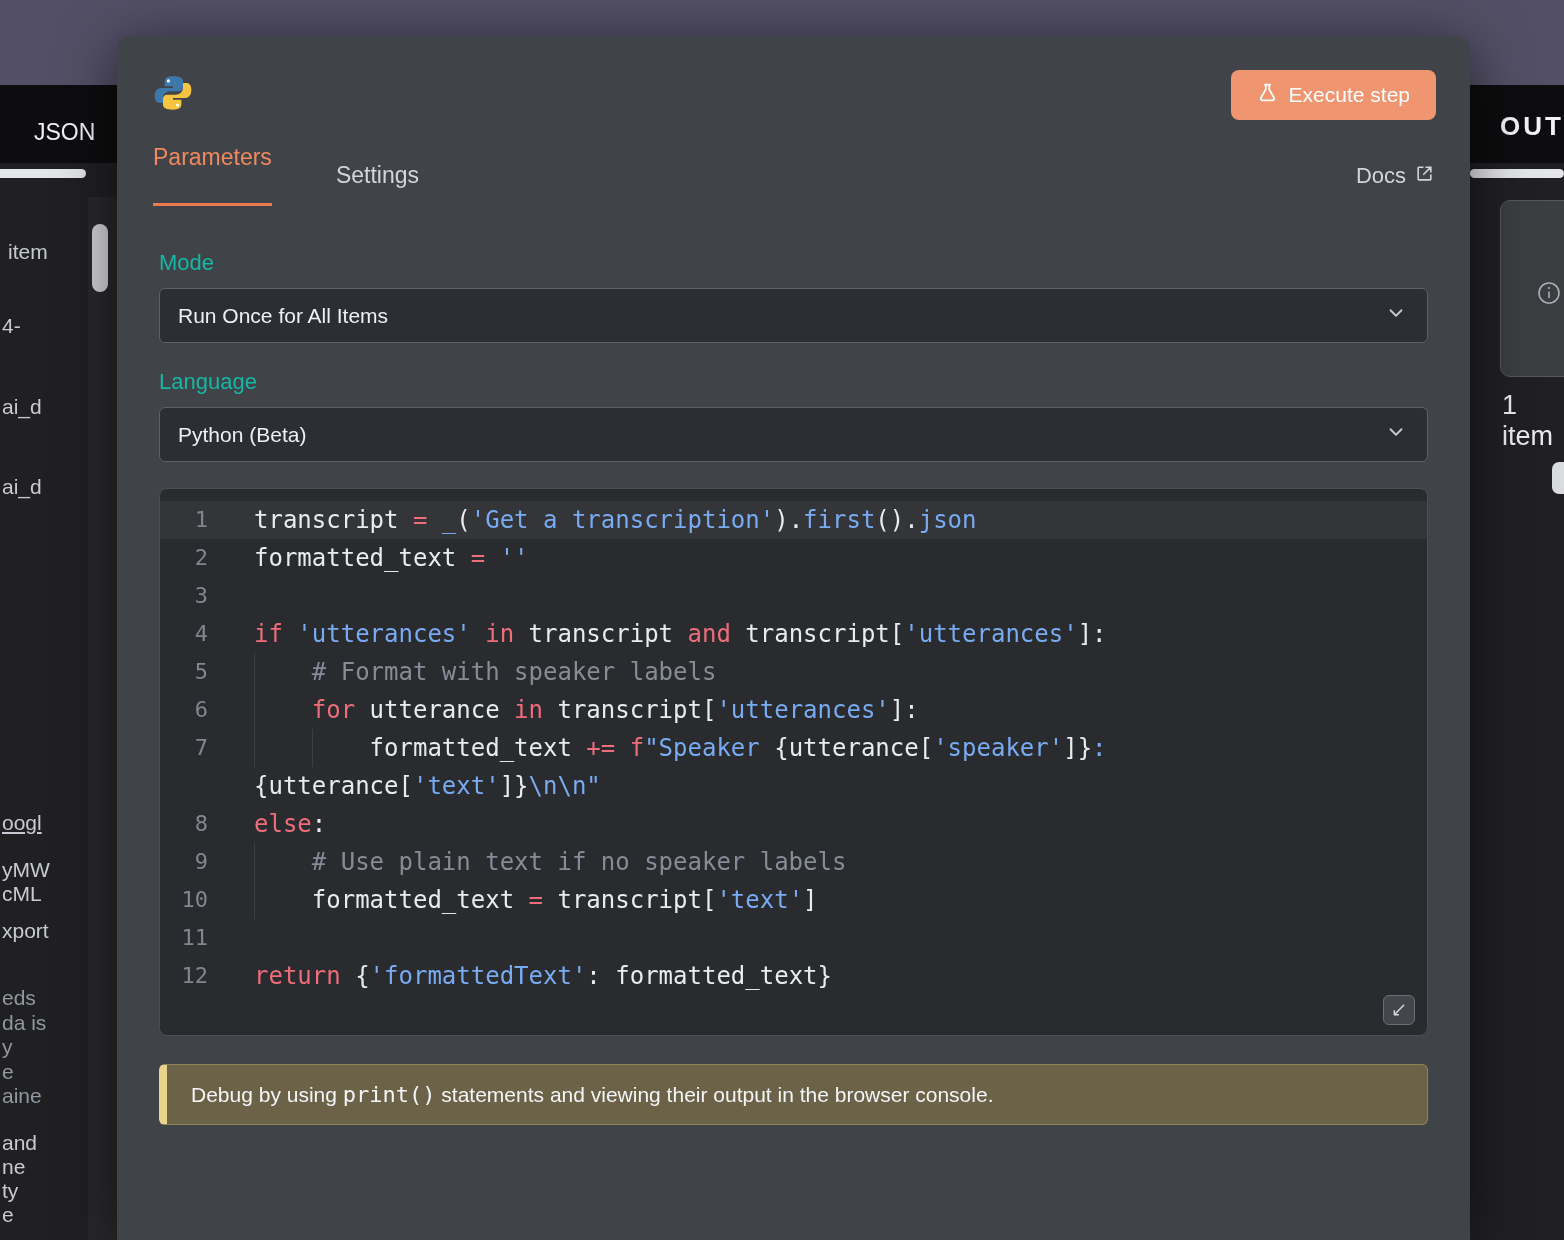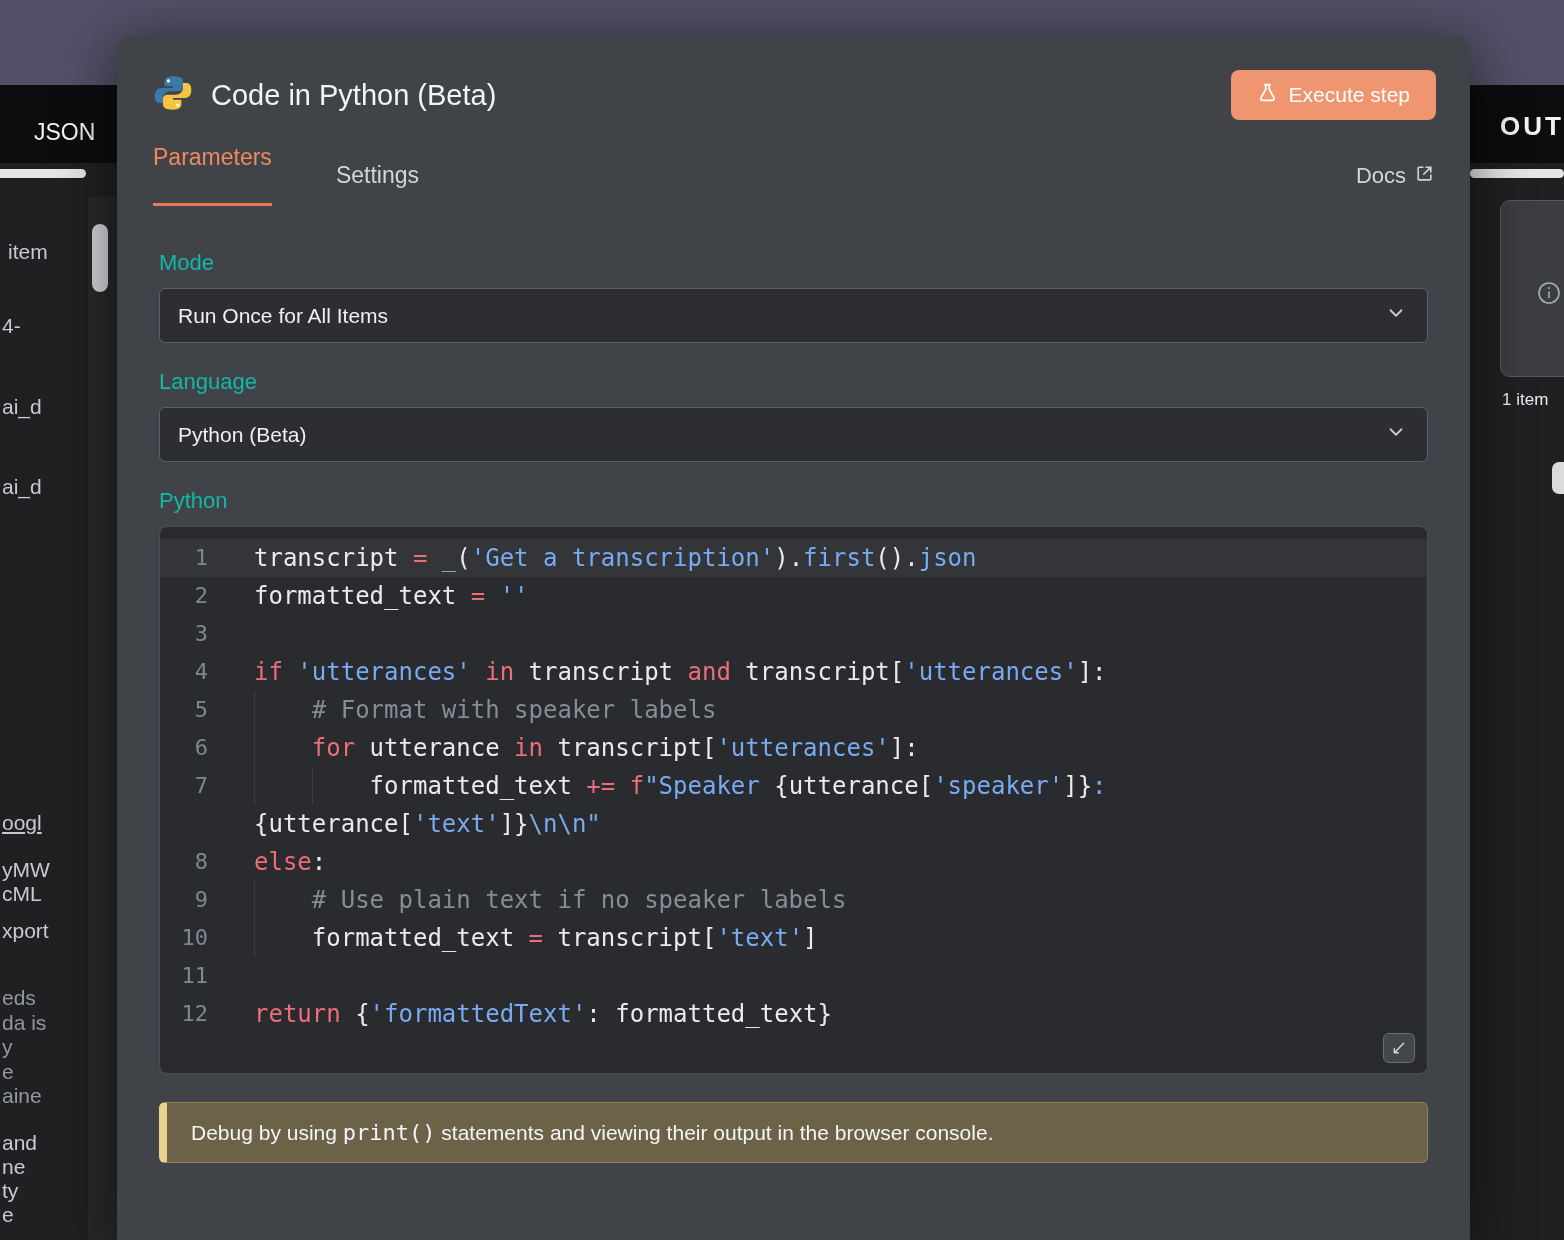--- a/index.html
+++ b/index.html
@@ -23,21 +23,21 @@
   .right-col .hscroll { left:0; width:94px; }
   .vtrack { position:absolute; left:88px; top:112px; right:0; bottom:0; background:#28282b; }
   .vthumb { position:absolute; left:92px; top:139px; width:16px; height:68px; background:#d0d2d5; border-radius:8px; }
 
   .frag { position:absolute; font-size:21px; color:#c7cbd1; white-space:nowrap; }
   .frag.dim { color:#9298a0; }
 
   .right-card { position:absolute; left:30px; top:115px; width:80px; height:177px; background:#3b3d41;
     border:1px solid #57595e; border-radius:10px; }
   .info-icon { position:absolute; left:36px; top:80px; }
-  .right-count { position:absolute; left:32px; top:305px; font-size:17px; color:#e9ebee; }
+  .right-count { position:absolute; left:32px; top:305px; font-size:27px; color:#e9ebee; }
   .right-thumb { position:absolute; left:82px; top:377px; width:12px; height:32px; background:#dadbdd; border-radius:7px 0 0 7px; }
 
   
   .modal {
     position:absolute; left:117px; top:36px; width:1353px; height:1204px;
     background:#404347; border-radius:14px 14px 0 0;
     box-shadow:0 10px 60px rgba(0,0,0,.55);
   }
   .modal-header { display:flex; align-items:center; padding:34px 34px 0 36px; }
   .modal-title { margin-left:18px; font-size:29px; font-weight:500; color:#f1f3f5; }
@@ -146,21 +146,20 @@
 
   <div class="modal-header">
     <span>
       <svg width="40" height="40" viewBox="0 0 48 48">
         <path fill="#3c78aa" d="M24 4c-6.5 0-10 2.2-10 6.2V16h10v2H10c-4.5 0-8 3.2-8 10 0 5.2 2.2 8 6.2 8H12v-6c0-4.3 3.9-8 9-8h10c3 0 5-2.1 5-5v-6.8C36 6.2 32.5 4 24 4z"></path>
         <path fill="#f5c542" d="M24 44c6.5 0 10-2.2 10-6.2V32H24v-2h14c4.5 0 8-3.2 8-10 0-5.2-2.2-8-6.2-8H36v6c0 4.3-3.9 8-9 8H17c-3 0-5 2.1-5 5v6.8c0 4 3.5 6.2 12 6.2z"></path>
         <circle fill="#fff" cx="18.5" cy="9.5" r="1.9"></circle>
         <circle fill="#fff" cx="29.5" cy="38.5" r="1.9"></circle>
       </svg>
     </span>
-    <span class="modal-title">Code in Python (Beta)</span>
     <button class="exec-btn">
       <span>
         <svg width="21" height="21" viewBox="0 0 24 24" fill="none" stroke="#fff" stroke-width="2" stroke-linecap="round" stroke-linejoin="round">
           <path d="M9 3h6M10 3v5.5L4.6 18a2 2 0 0 0 1.8 3h11.2a2 2 0 0 0 1.8-3L14 8.5V3"></path>
         </svg>
       </span>
       <span>Execute step</span>
     </button>
   </div>
 
@@ -192,21 +191,20 @@
     <span class="field-label">Language</span>
     <div class="select">
       <span>Python (Beta)</span>
       <span>
         <svg width="22" height="22" viewBox="0 0 24 24" fill="none" stroke="#c8ccd2" stroke-width="2" stroke-linecap="round" stroke-linejoin="round">
             <path d="M6 9l6 6 6-6"></path>
           </svg>
       </span>
     </div>
 
-    <span class="field-label" style="margin-bottom:0;">Python</span>
     <div class="editor">
       <div id="code-lines">
           <div class="crow active">
             <span class="gut">1</span>
             <span class="ccode"><span class="tok-p">transcript </span><span class="tok-k">= </span><span class="tok-f">_</span><span class="tok-p">(</span><span class="tok-s">'Get a transcription'</span><span class="tok-p">)</span><span class="tok-p">.</span><span class="tok-f">first</span><span class="tok-p">()</span><span class="tok-p">.</span><span class="tok-f">json</span></span>
           </div>
           <div class="crow">
             <span class="gut">2</span>
             <span class="ccode"><span class="tok-p">formatted_text </span><span class="tok-k">= </span><span class="tok-s">''</span></span>
           </div>

